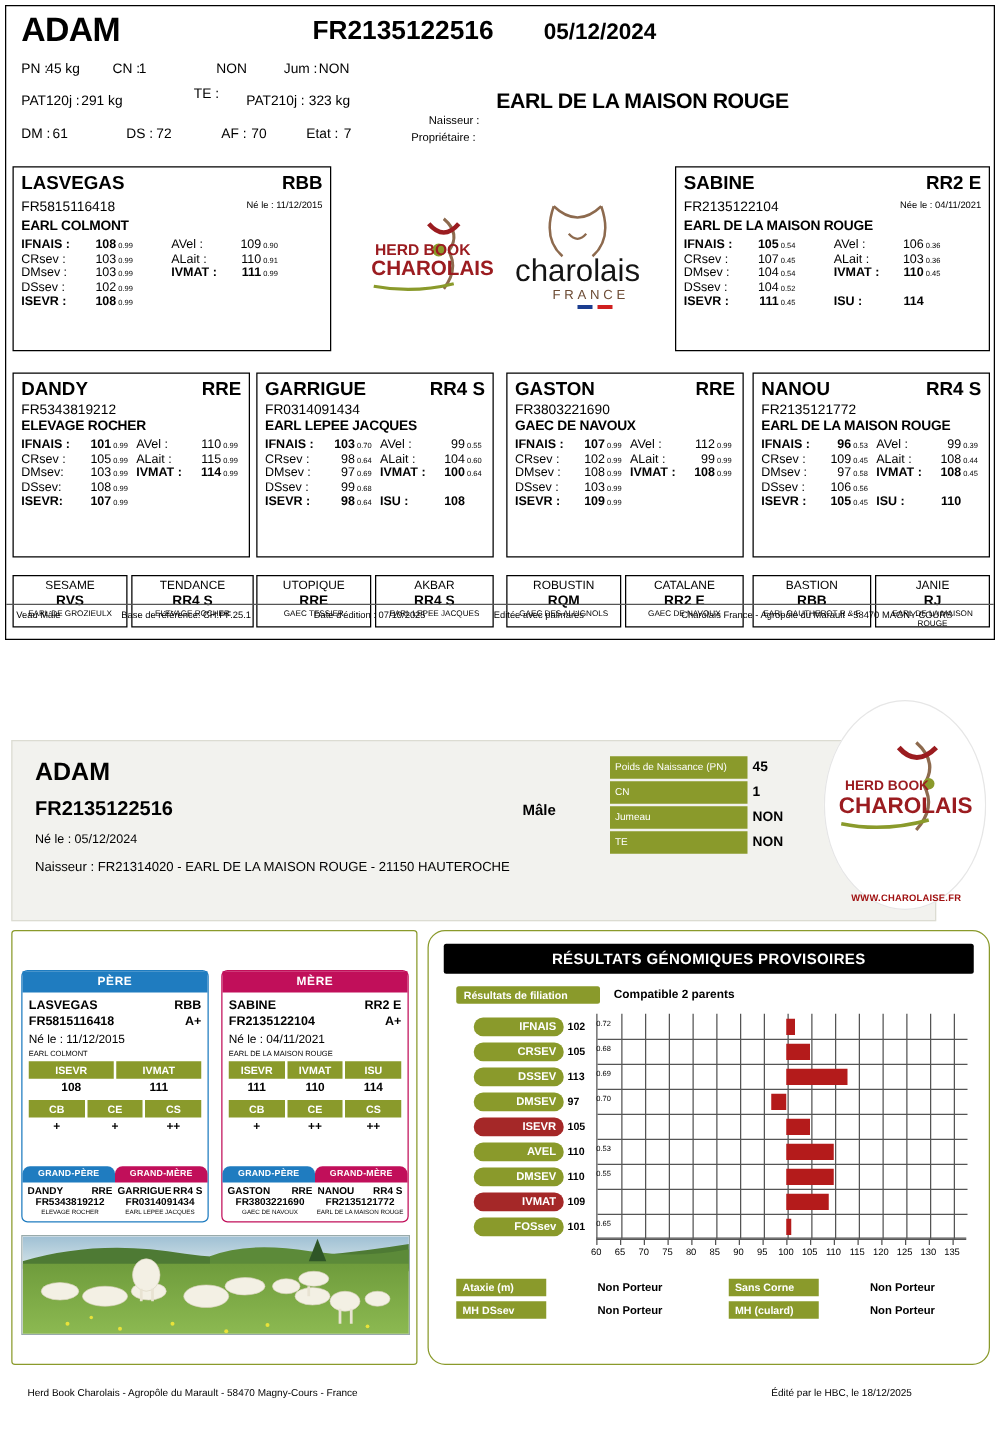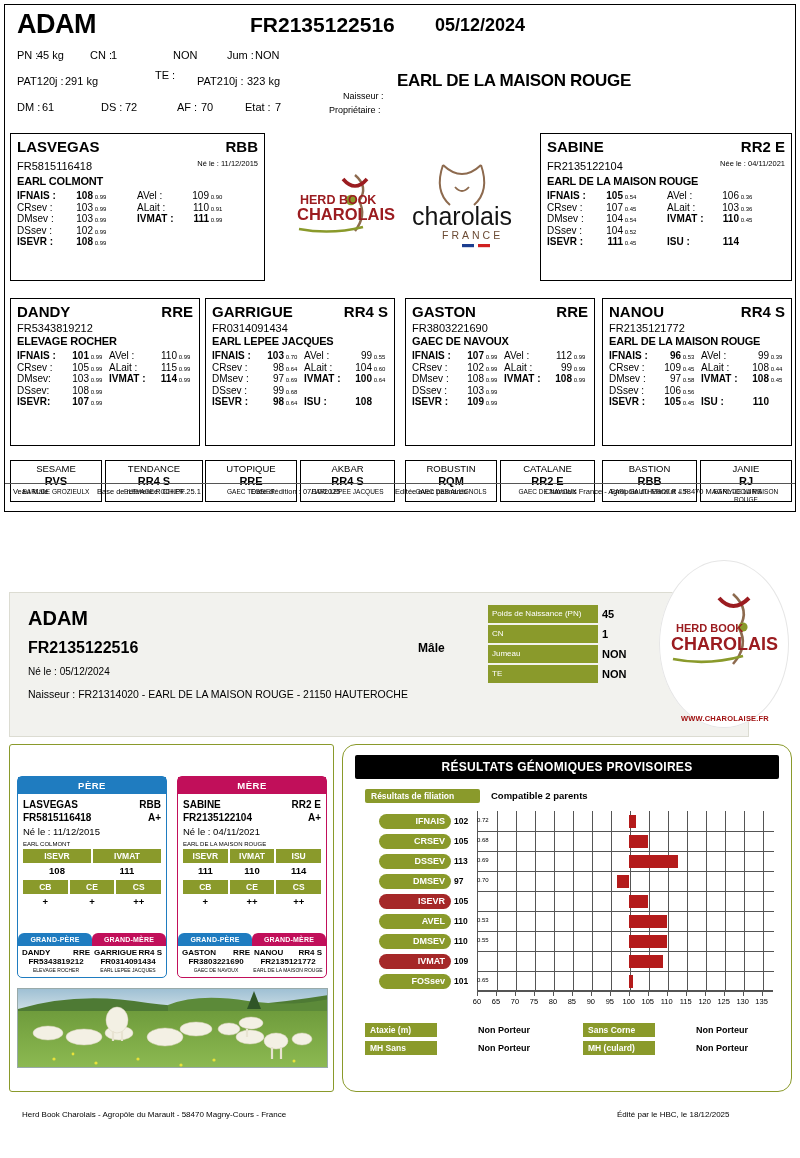--- a/index.html
+++ b/index.html
@@ -660,21 +660,21 @@
           <div class="tlab" style="left:396.61538461538464px">135</div>
         </div>
     </div>
 
     <div id="markers">
         <div class="gmark" style="left:22px;top:278px">
           <span class="gm-k">Ataxie (m)</span>
           <span class="gm-v">Non Porteur</span>
         </div>
         <div class="gmark" style="left:22px;top:296px">
-          <span class="gm-k">MH Sans</span>
+          <span class="gm-k">MH DSsev</span>
           <span class="gm-v">Non Porteur</span>
         </div>
         <div class="gmark" style="left:240px;top:278px">
           <span class="gm-k">Sans Corne</span>
           <span class="gm-v">Non Porteur</span>
         </div>
         <div class="gmark" style="left:240px;top:296px">
           <span class="gm-k">MH (culard)</span>
           <span class="gm-v">Non Porteur</span>
         </div>

